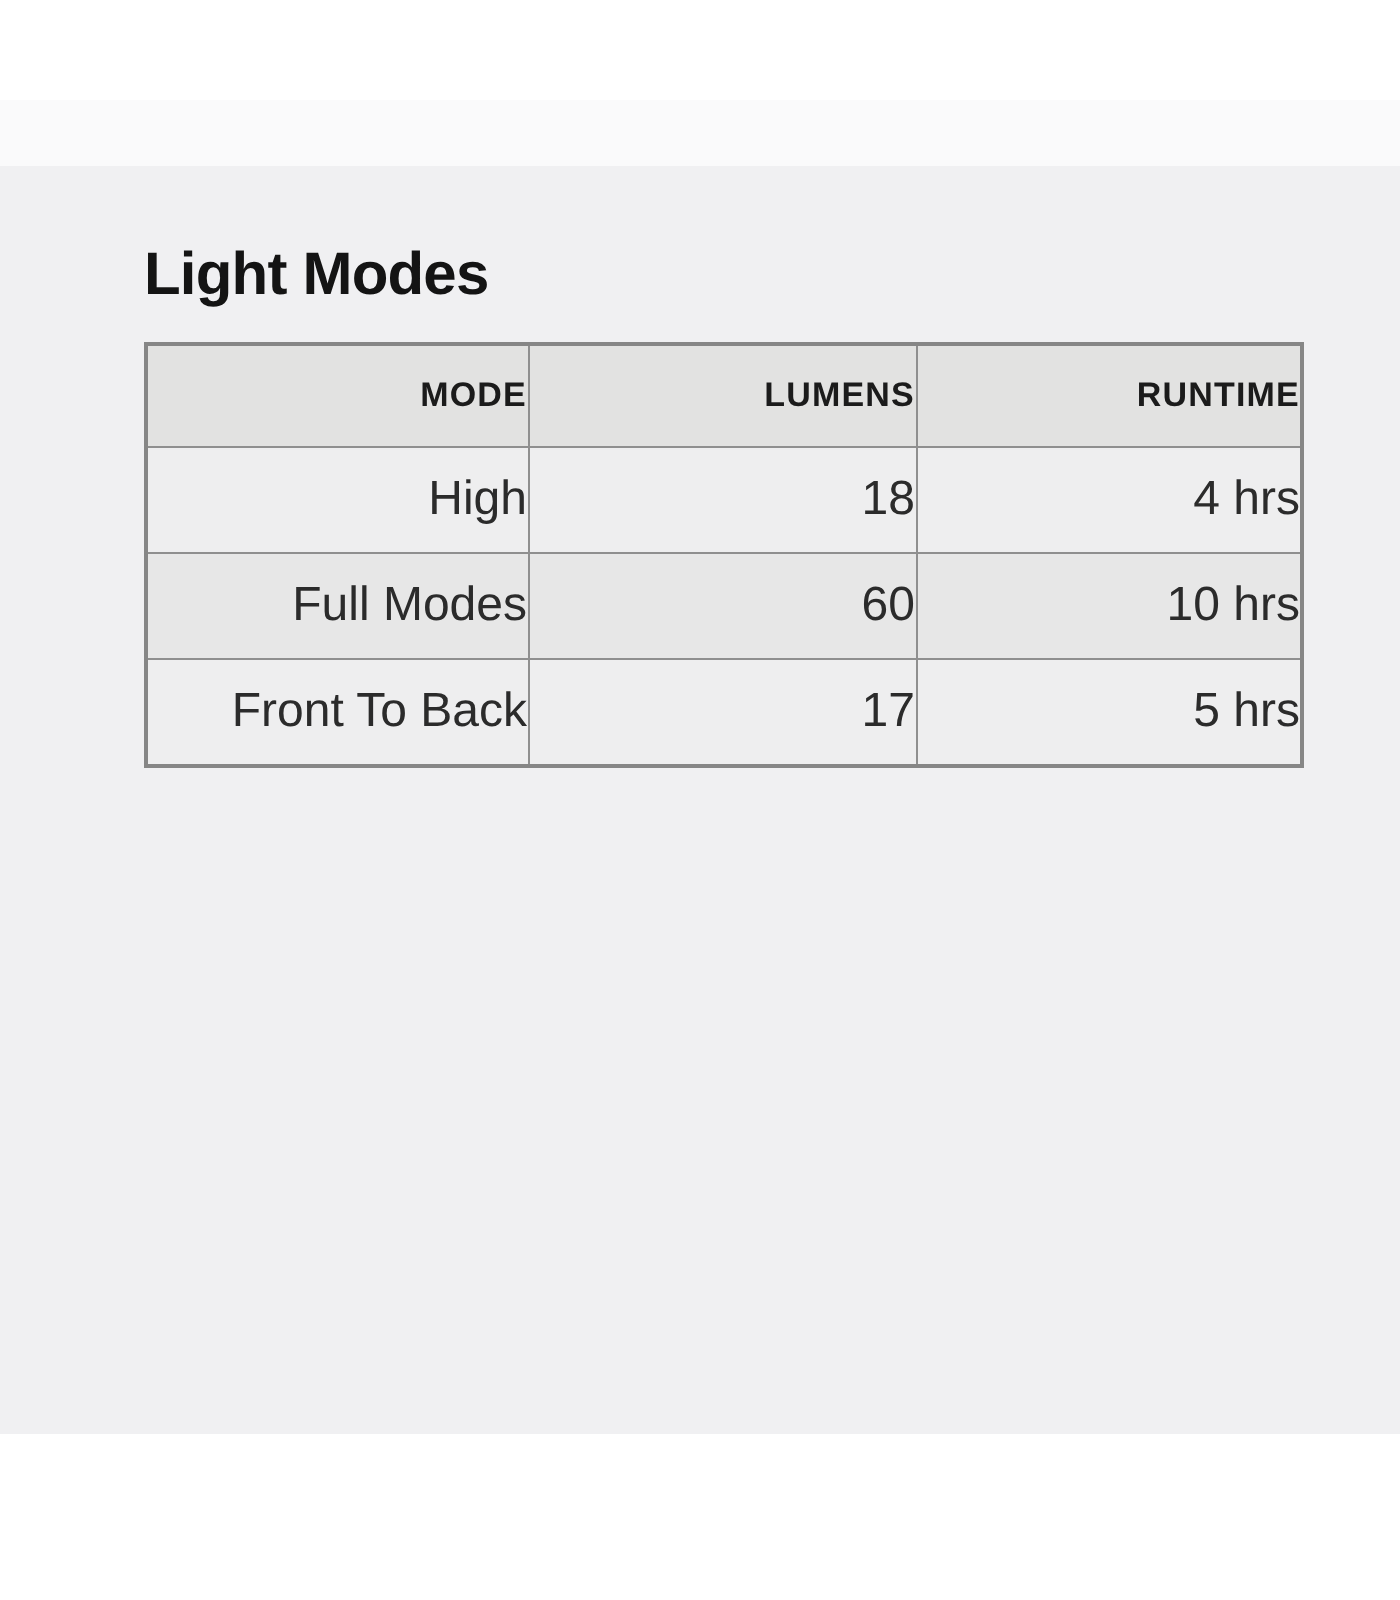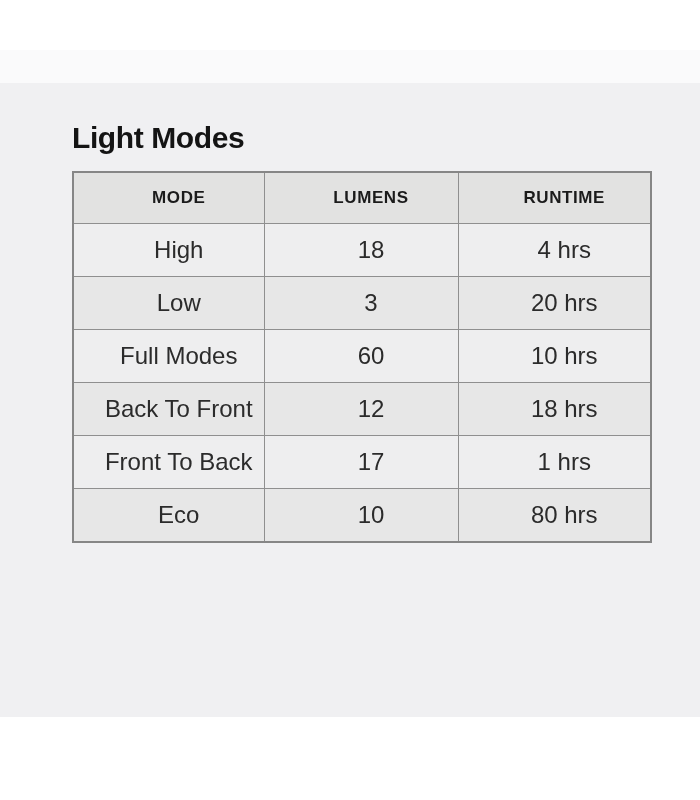--- a/index.html
+++ b/index.html
@@ -55,21 +55,21 @@
     position: absolute;
     left: 72px; top: 88px;
     width: 578px;
     border-collapse: collapse;
     table-layout: fixed;
     border: 2px solid var(--outer-border, #868686);
   }
   table.modes th, table.modes td {
     border: 1.5px solid var(--inner-border, #8f8f8f);
     padding: 0 0 0 20px;
-    text-align: center;
+    text-align: right;
     vertical-align: middle;
     white-space: nowrap;
     overflow: hidden;
   }
   table.modes thead th {
     height: 50px;
     background: var(--header-bg, #e2e2e1);
     font-size: 17px;
     font-weight: 700;
     letter-spacing: 0.6px;
@@ -111,43 +111,28 @@
           <th>RUNTIME</th>
         </tr>
       </thead>
       <tbody>
         <tr>
           <td>High</td>
           <td>18</td>
           <td>4 hrs</td>
         </tr>
         <tr>
-          <td>Low</td>
-          <td>3</td>
-          <td>20 hrs</td>
-        </tr>
-        <tr>
           <td>Full Modes</td>
           <td>60</td>
           <td>10 hrs</td>
         </tr>
         <tr>
-          <td>Back To Front</td>
-          <td>12</td>
-          <td>18 hrs</td>
-        </tr>
-        <tr>
           <td>Front To Back</td>
           <td>17</td>
-          <td>1 hrs</td>
-        </tr>
-        <tr>
-          <td>Eco</td>
-          <td>10</td>
-          <td>80 hrs</td>
+          <td>5 hrs</td>
         </tr>
       </tbody>
     </table>
   </div>
 
   <div class="bottom-strip"></div>
 
 </div>
 
 </body></html>

